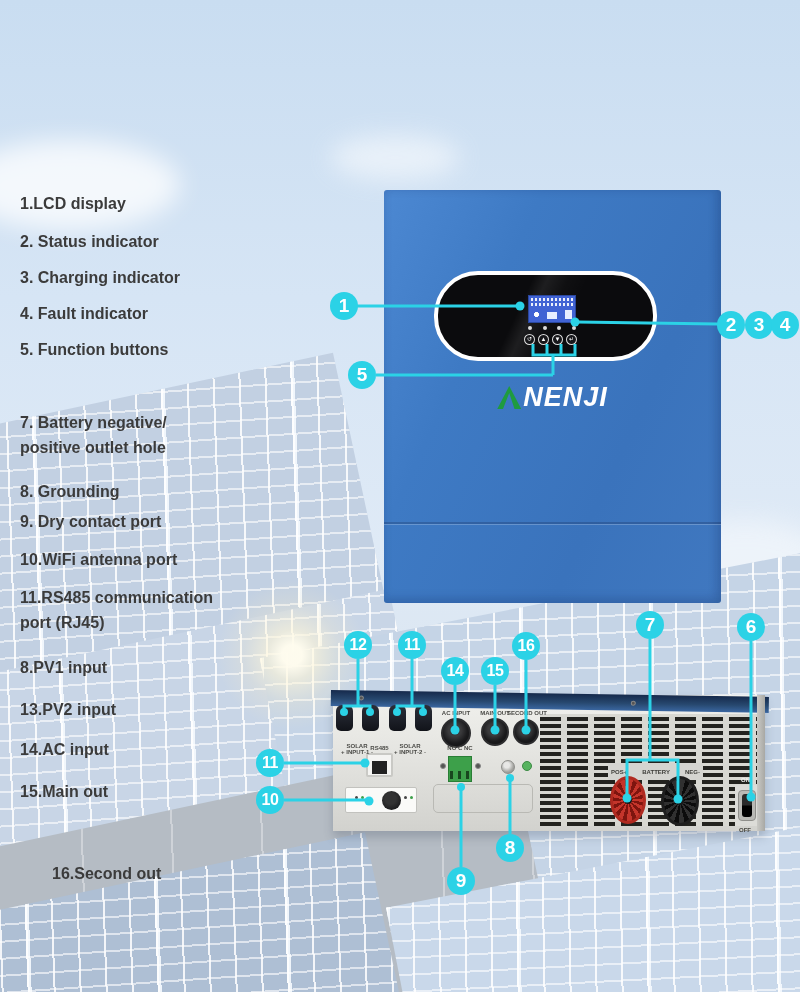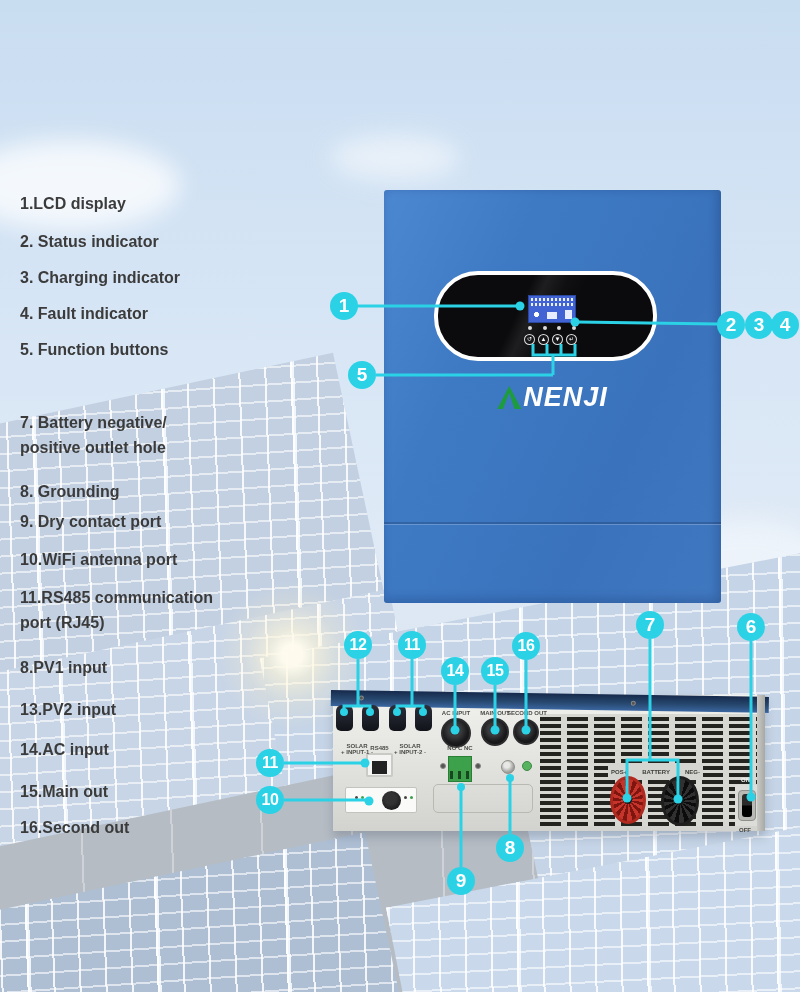--- a/index.html
+++ b/index.html
@@ -200,21 +200,21 @@
 positive outlet hole</div>
   <div class="legend-item" style="top:479px;">8. Grounding</div>
   <div class="legend-item" style="top:509px;">9. Dry contact port</div>
   <div class="legend-item" style="top:547px;">10.WiFi antenna port</div>
   <div class="legend-item" style="top:585px;">11.RS485 communication
 port (RJ45)</div>
   <div class="legend-item" style="top:655px;">8.PV1 input</div>
   <div class="legend-item" style="top:697px;">13.PV2 input</div>
   <div class="legend-item" style="top:737px;">14.AC input</div>
   <div class="legend-item" style="top:779px;">15.Main out</div>
-  <div class="legend-item" style="top:815px;">16.Second out</div>
+  <div class="legend-item" style="top:861px;margin-left:32px;">16.Second out</div>
 
   <div class="front">
     <div class="display-panel">
       <div class="gloss"></div>
       <div class="lcd"></div>
       <div class="ind-row">
         <span class="ind"></span>
         <span class="ind"></span>
         <span class="ind"></span>
         <span class="ind"></span>

